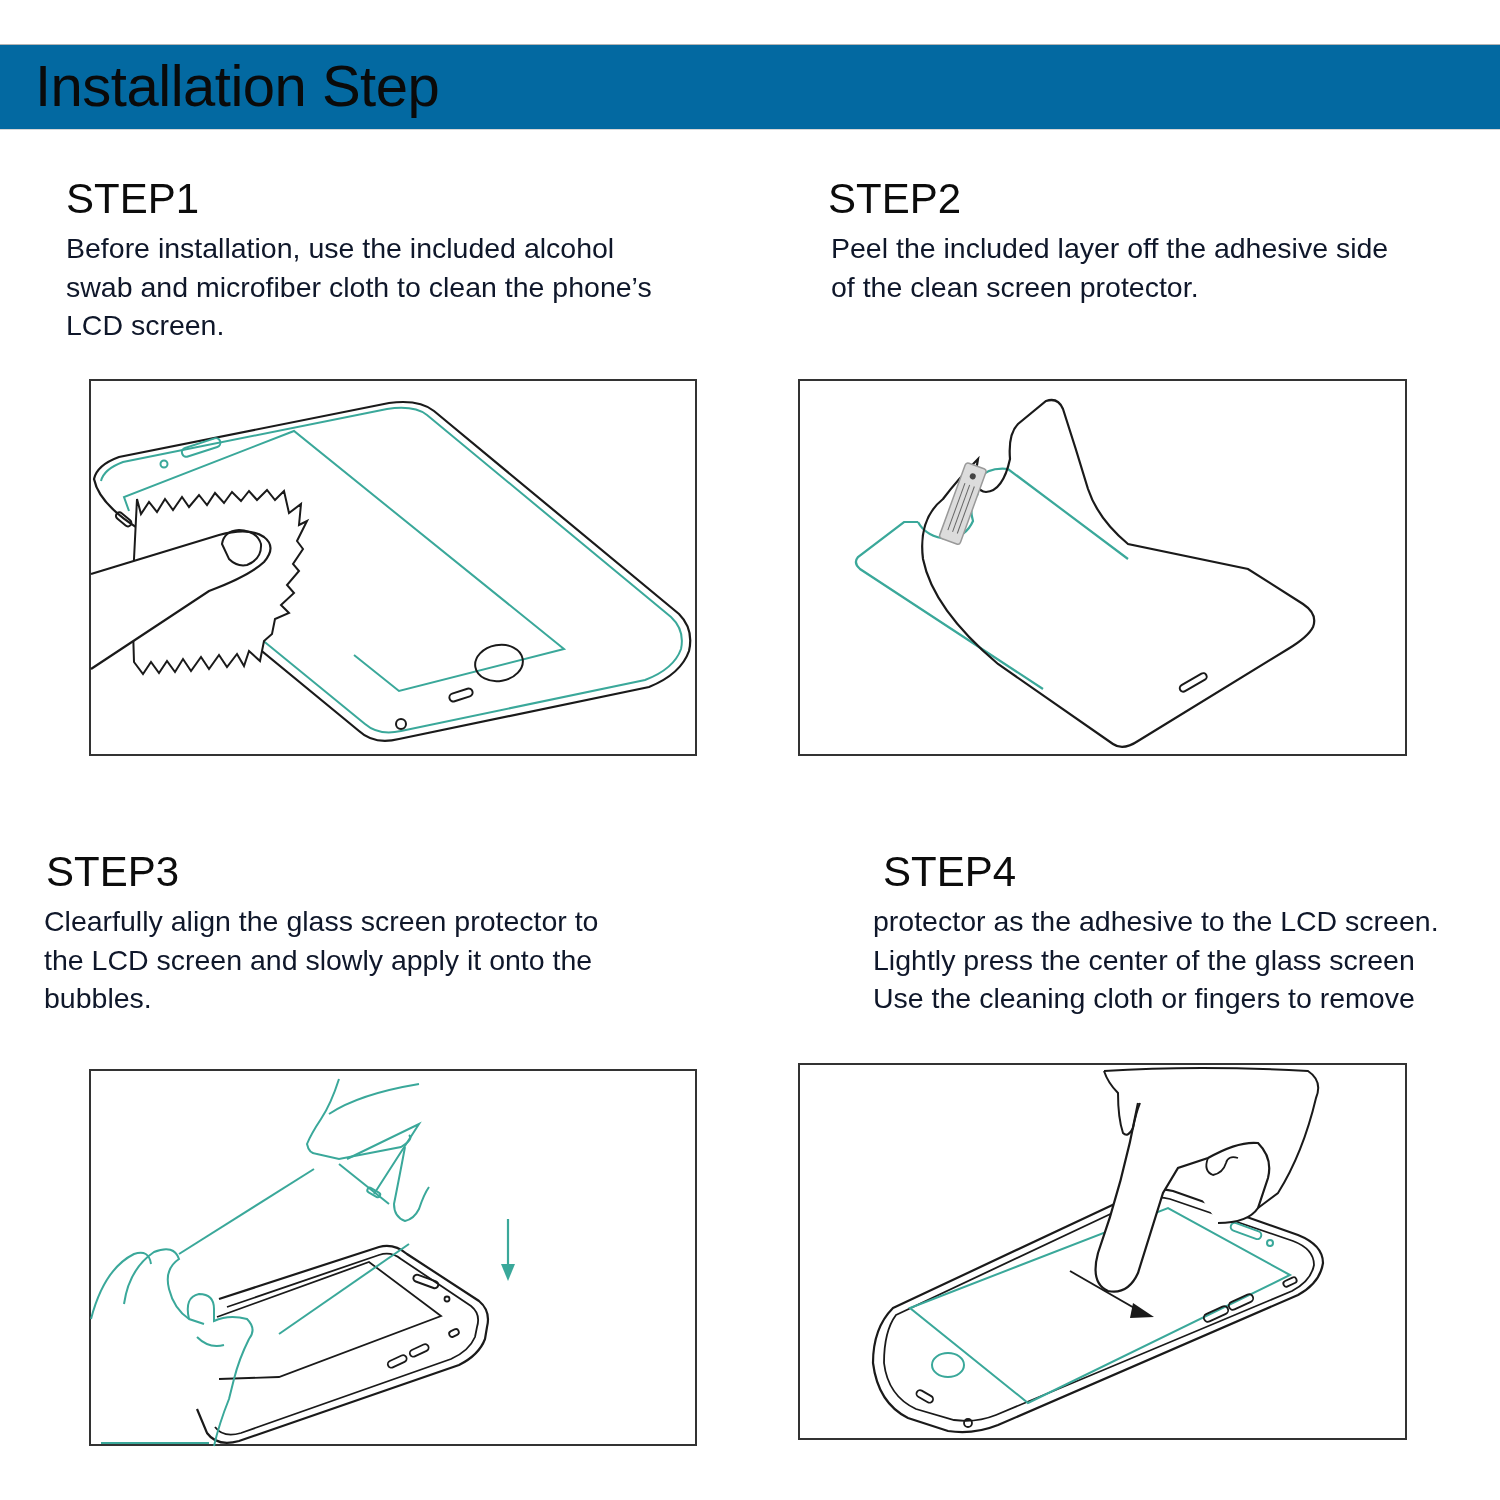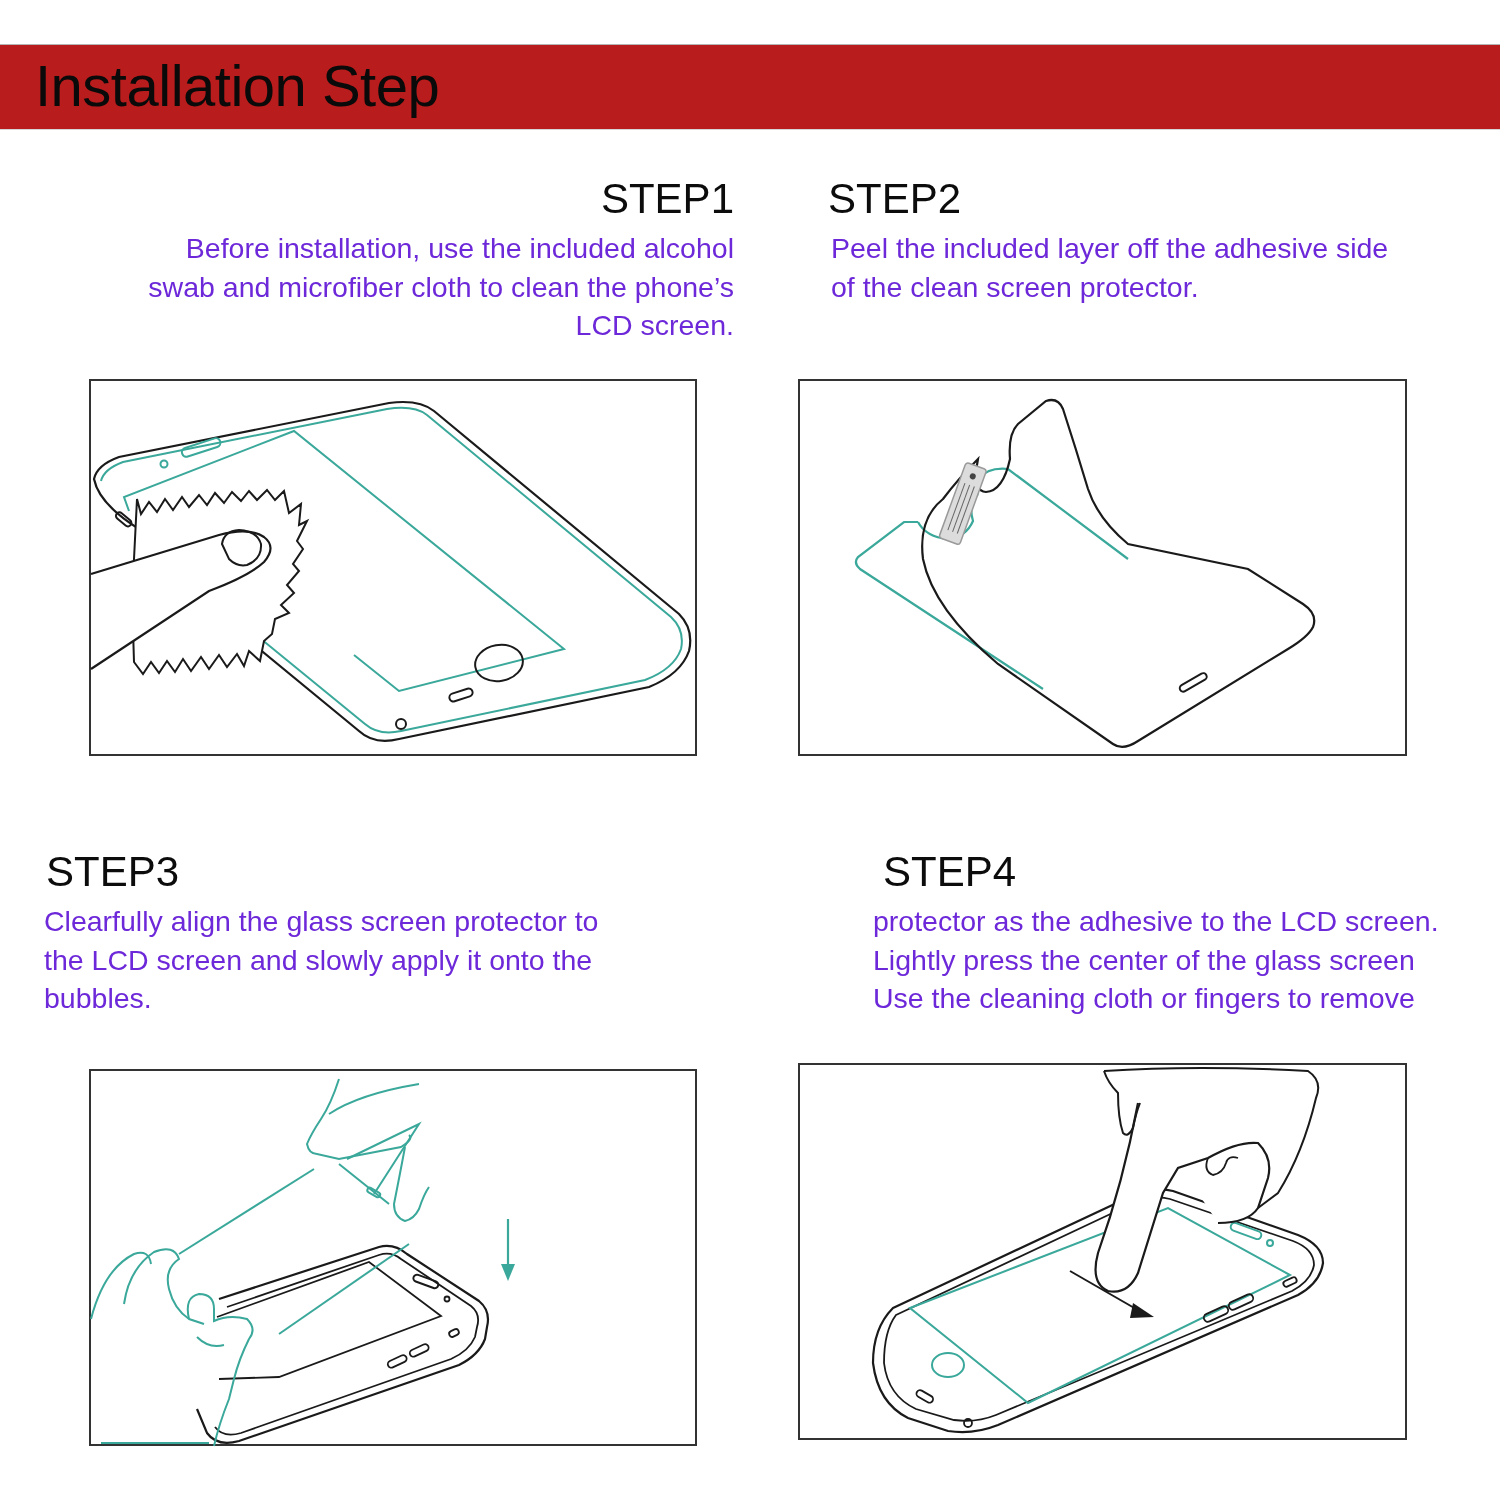--- a/index.html
+++ b/index.html
@@ -14,21 +14,21 @@
       overflow: hidden;
       font-family: "Liberation Sans", sans-serif;
       color: #111111;
     }
     .header-band {
       position: absolute;
       left: 0;
       top: 44px;
       width: 1500px;
       height: 86px;
-      background: #b91c1c;
+      background: #0369a1;
       border-top: 1px solid #b4b4b4;
       border-bottom: 1px solid #d6d6d6;
       box-sizing: border-box;
     }
     .header-title {
       position: absolute;
       left: 35px;
       top: 8px;
       font-size: 58px;
       line-height: 66px;
@@ -41,37 +41,37 @@
     .step-title {
       font-size: 42px;
       line-height: 48px;
       color: #0c0c0c;
       margin: 0;
       font-weight: normal;
     }
     .step-text {
       font-size: 28.5px;
       line-height: 38.5px;
-      color: #6d28d9;
+      color: #0f172a;
       margin: 6px 0 0 0;
     }
     .frame {
       position: absolute;
       border: 2px solid #333333;
       box-sizing: border-box;
       background: #ffffff;
       overflow: visible;
     }
     .frame svg {
       position: absolute;
       left: -2px;
       top: -2px;
       overflow: visible;
     }
-    #step1 { left: 34px; top: 175px; width: 700px; text-align: right; }
+    #step1 { left: 66px; top: 175px; width: 700px; }
     #step2 { left: 828px; top: 175px; width: 660px; }
     #step2 .step-text { margin-left: 3px; }
     #step3 { left: 46px; top: 848px; width: 700px; }
     #step3 .step-text { margin-left: -2px; }
     #step4 { left: 883px; top: 848px; width: 660px; }
     #step4 .step-text { margin-left: -10px; }
 
     #frame1 { left: 89px; top: 379px; width: 608px; height: 377px; }
     #frame2 { left: 798px; top: 379px; width: 609px; height: 377px; }
     #frame3 { left: 89px; top: 1069px; width: 608px; height: 377px; }

